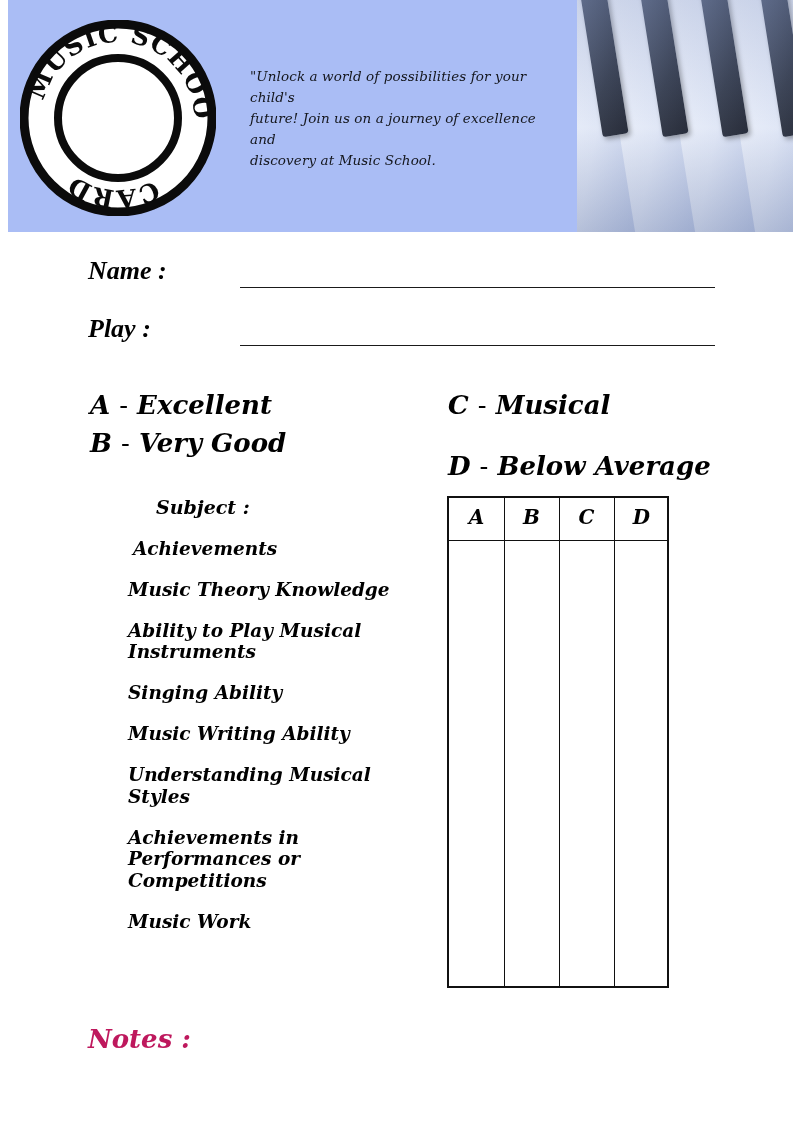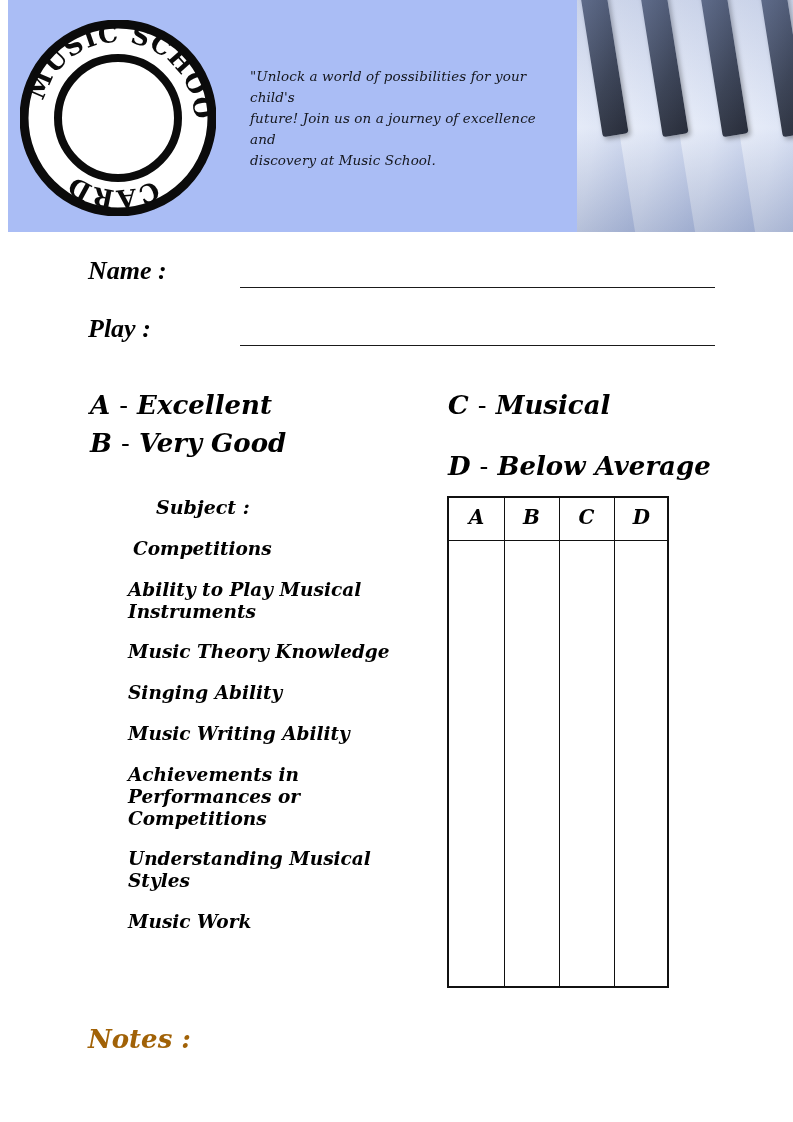--- a/index.html
+++ b/index.html
@@ -195,21 +195,21 @@
 
   
   .notes {
     position: absolute;
     left: 88px;
     top: 1024px;
     font-family: "DejaVu Serif", serif;
     font-weight: bold;
     font-style: italic;
     font-size: 26px;
-    color: #a16207;
+    color: #be185d;
   }
 </style>
 </head>
 <body>
 
 <div class="header">
   <div class="header-left-strip"></div>
 
   <div class="piano">
     <div class="whitekey" style="left:-20px; top:-10px; width:70px; height:250px; transform:rotate(-9deg);"></div>
@@ -270,27 +270,27 @@
   <span>Musical</span>
 </div>
 <div class="legend-item legend-d">
   <span class="k">D</span>
   <span class="dash">-</span>
   <span>Below Average</span>
 </div>
 
 <div class="subject-head">Subject :</div>
 <div class="subjects">
-  <div class="subject indent">Competitions</div>
+  <div class="subject indent">Achievements</div>
+  <div class="subject">Music Theory Knowledge</div>
   <div class="subject">Ability to Play Musical Instruments</div>
-  <div class="subject">Music Theory Knowledge</div>
   <div class="subject">Singing Ability</div>
   <div class="subject">Music Writing Ability</div>
+  <div class="subject">Understanding Musical Styles</div>
   <div class="subject">Achievements in Performances or Competitions</div>
-  <div class="subject">Understanding Musical Styles</div>
   <div class="subject">Music Work</div>
 </div>
 
 <div class="grade-table">
   <div class="hrule"></div>
   <div class="col col1"></div>
   <div class="col col2"></div>
   <div class="col col3"></div>
   <div class="hdr hdr0">A</div>
   <div class="hdr hdr1">B</div>

